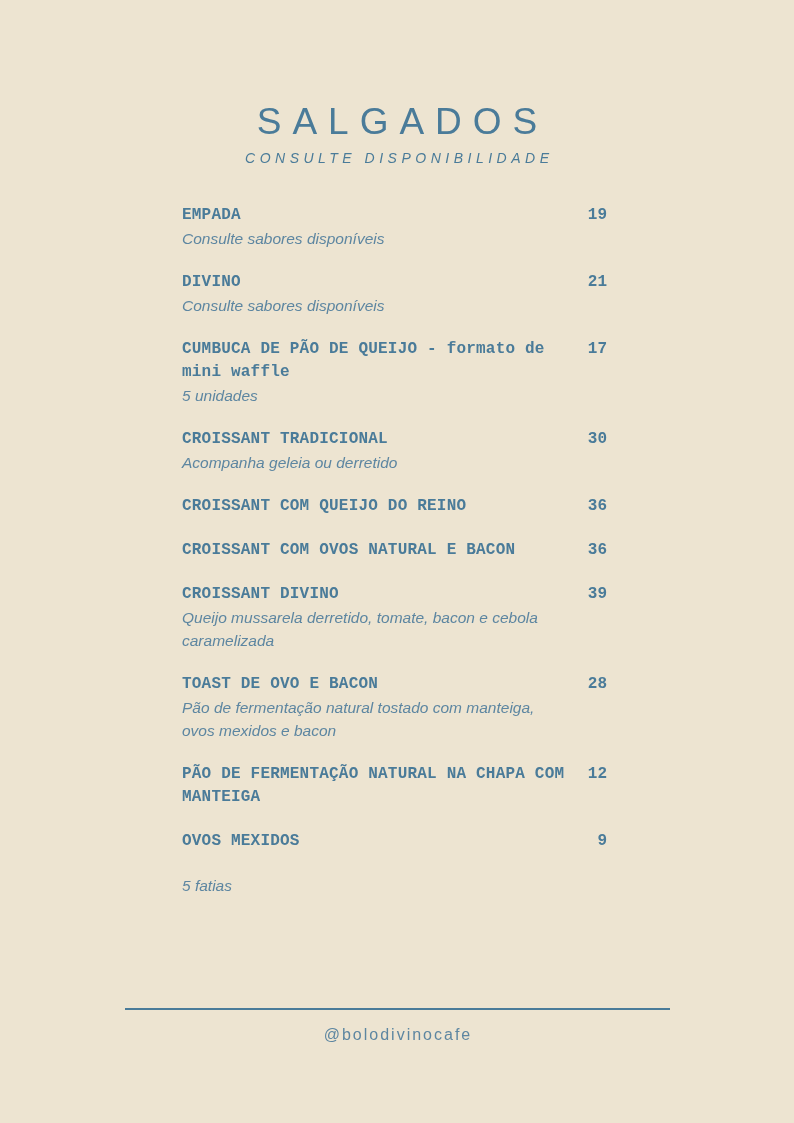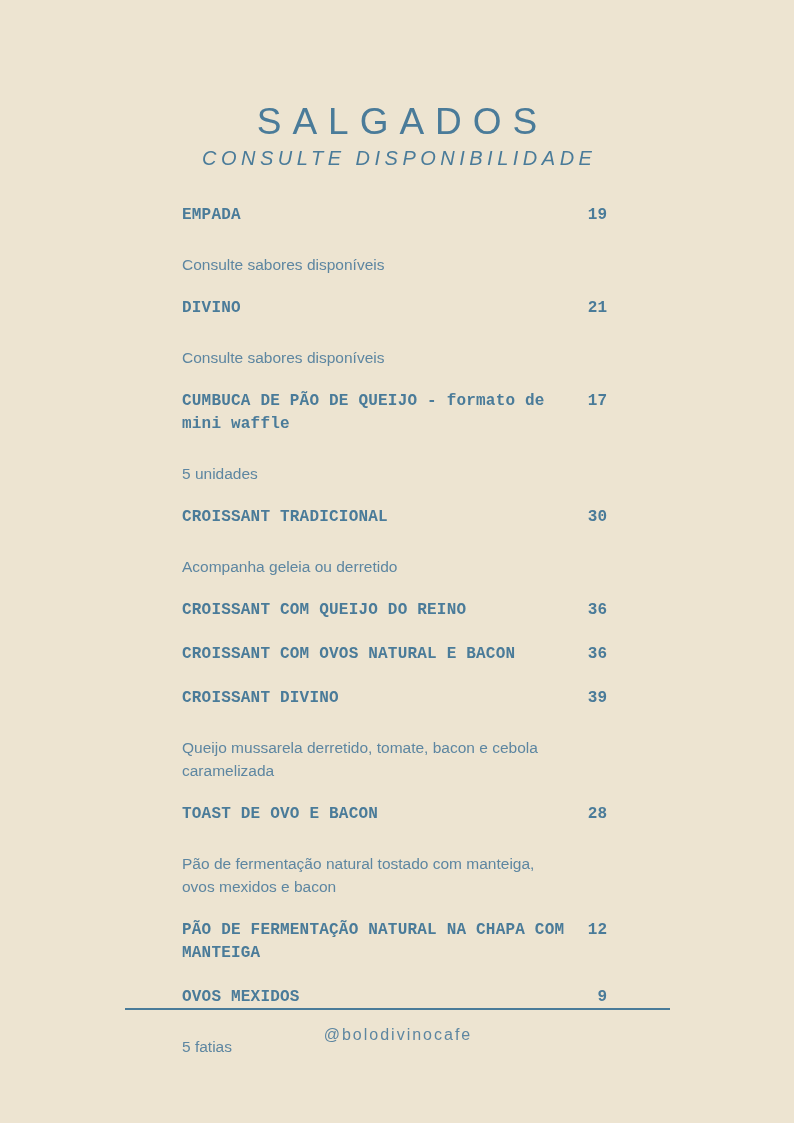--- a/index.html
+++ b/index.html
@@ -24,21 +24,21 @@
     margin: 0;
     font-size: 37px;
     font-weight: 400;
     letter-spacing: 11px;
     padding-left: 11px; 
     line-height: 44px;
     color: var(--accent, #4A7B99);
   }
   .menu-subtitle {
     margin-top: 4px;
-    font-size: 20px;
+    font-size: 14px;
     font-style: italic;
     font-weight: 500;
     letter-spacing: 4.5px;
     padding-left: 4.5px;
     line-height: 20px;
     color: var(--accent, #4A7B99);
   }
   .menu-list {
     margin: 36px 187px 0 182px; 
     width: 425px;
@@ -61,23 +61,23 @@
   .item-price {
     font-size: 16px;
     font-weight: 700;
     line-height: 23px;
     text-align: left;
     color: var(--accent, #4A7B99);
   }
   .item-desc {
     width: 380px;
     font-size: 15.5px;
+    font-style: italic;
     line-height: 23px;
     color: var(--muted, #5D86A1);
-    margin-top: 26px;
   }
   .item-desc:empty { display: none; }
   .menu-footer {
     position: absolute;
     left: 0;
     top: 1008px;
     width: 794px;
     text-align: center;
   }
   .footer-divider {

